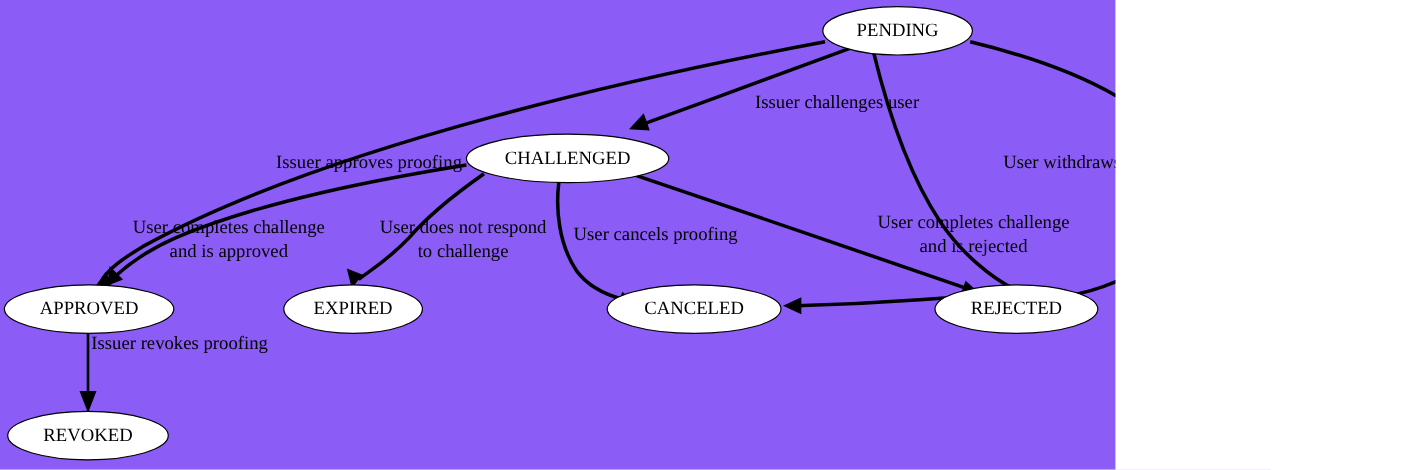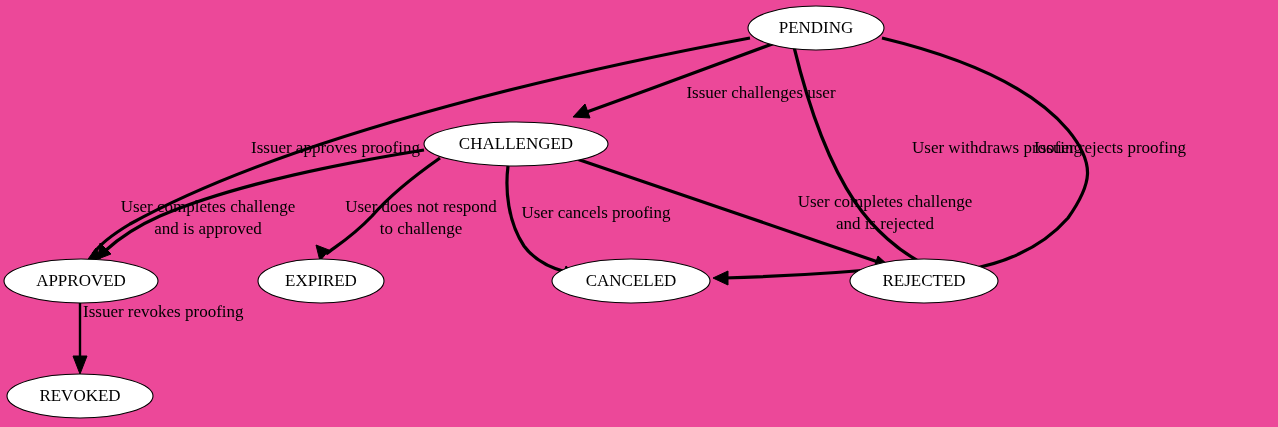--- a/index.html
+++ b/index.html
@@ -2,23 +2,23 @@
 <html><head>
 <meta charset="utf-8">
 <style>
   html, body {
     margin: 0;
     padding: 0;
     background: #ffffff;
   }
   #canvas {
     position: relative;
-    width: 1278px;
+    width: 1014px;
     height: 427px;
-    background: #ec4899;
+    background: #8b5cf6;
     overflow: hidden;
     font-family: "Liberation Serif", "DejaVu Serif", serif;
   }
   svg#graph {
     position: absolute;
     top: 0;
     left: 0;
     width: 1278px;
     height: 427px;
   }

